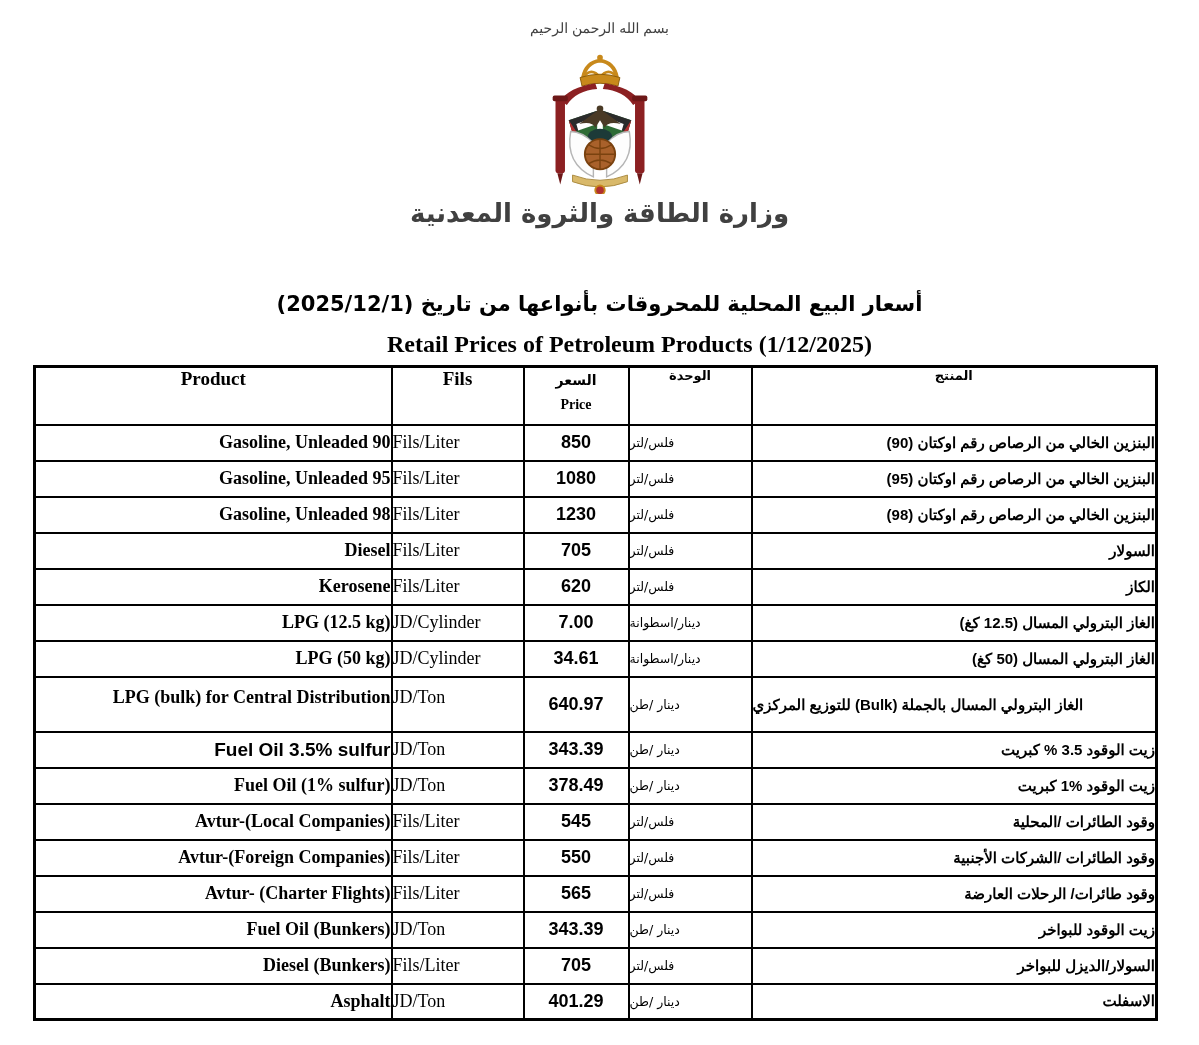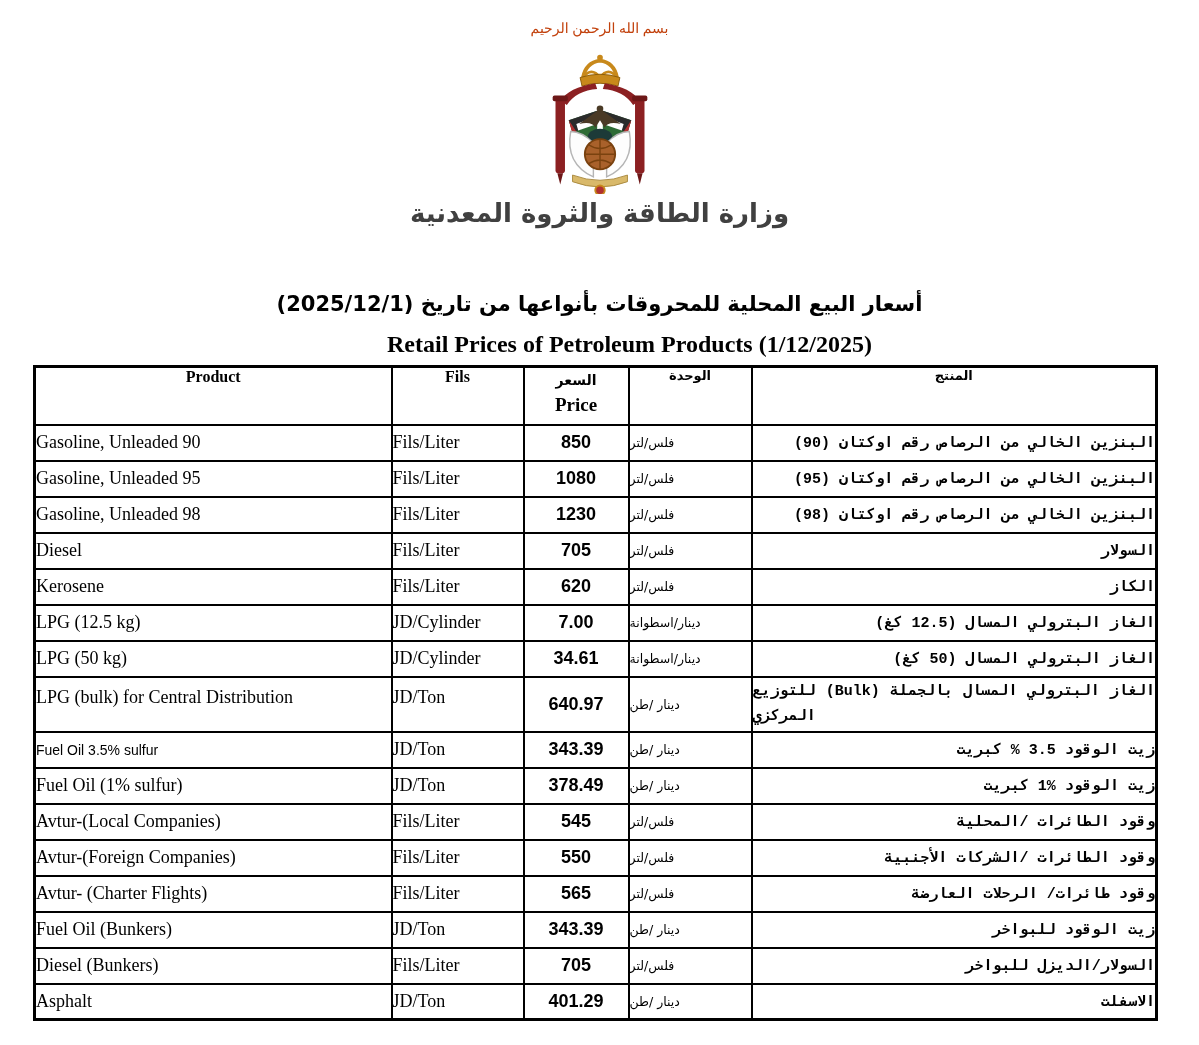--- a/index.html
+++ b/index.html
@@ -2,21 +2,21 @@
 <html><head>
 <meta charset="utf-8">
 <style>
   html,body{margin:0;padding:0;background:#ffffff;}
   .page{
     position:relative;width:1199px;height:1045px;background:#ffffff;overflow:hidden;
     font-family:"Liberation Serif",serif;color:#000;
   }
   .bismillah{
     position:absolute;top:20px;left:0;width:100%;text-align:center;direction:rtl;
-    font-family:Liberation Serif, serif;font-size:14px;color:#c2410c;letter-spacing:1px;
+    font-family:Liberation Sans, sans-serif;font-size:14px;color:#404040;letter-spacing:1px;
   }
   .emblem{position:absolute;top:52px;left:50%;transform:translateX(-50%);}
   .ministry{
     position:absolute;top:198px;left:0;width:100%;text-align:center;direction:rtl;
     font-family:"DejaVu Sans",sans-serif;font-weight:bold;font-size:26px;color:#404040;
   }
   .title-ar{
     position:absolute;top:292px;left:0;width:100%;text-align:center;direction:rtl;
     font-family:"DejaVu Sans",sans-serif;font-weight:bold;font-size:21px;
   }
@@ -26,39 +26,39 @@
     transform:translateX(30px);
   }
   table.prices{
     position:absolute;top:365px;left:33px;width:1122px;
     border-collapse:collapse;table-layout:fixed;background:#fff;
     border:3px solid #000;
   }
   table.prices td, table.prices th{border:2px solid #000;padding:0;overflow:hidden;}
   thead tr{height:58px;}
   thead th{vertical-align:top;font-weight:bold;text-align:center;}
-  th.h-product,th.h-unit{font-family:"Liberation Serif",serif;font-size:16px;padding-top:4px;}
+  th.h-product,th.h-unit{font-family:"Liberation Serif",serif;font-size:19px;padding-top:4px;}
   th.h-price .ar{font-family:"DejaVu Sans",sans-serif;font-size:14px;line-height:24px;direction:rtl;}
-  th.h-price .en{font-family:"Liberation Serif",serif;font-size:19px;line-height:25px;}
+  th.h-price .en{font-family:"Liberation Serif",serif;font-size:14px;line-height:25px;}
   th.h-price{padding-top:3px;}
   th.h-unitar,th.h-prodar{
     font-family:"DejaVu Sans",sans-serif;font-size:13px;direction:rtl;padding-top:9px;
   }
   tbody tr{height:36px;}
   tbody tr.tall{height:55px;}
   td.c-product{
-    font-family:"Liberation Serif",serif;font-weight:normal;font-size:18px;
-    text-align:left;padding-left:6px;vertical-align:middle;
-  }
-  tr.sans td.c-product{font-family:"Liberation Sans",sans-serif;font-size:14px;}
+    font-family:"Liberation Serif",serif;font-weight:bold;font-size:18px;
+    text-align:right;padding-left:6px;vertical-align:middle;
+  }
+  tr.sans td.c-product{font-family:"Liberation Sans",sans-serif;font-size:19px;}
   td.c-unit{font-family:Liberation Serif, serif;font-size:18px;text-align:left;padding-left:8px;vertical-align:middle;}
   td.c-price{font-family:"Liberation Sans",sans-serif;font-weight:bold;font-size:18px;text-align:center;vertical-align:middle;}
   td.c-unitar{font-family:"DejaVu Sans",sans-serif;font-size:12.5px;text-align:left;direction:rtl;vertical-align:middle;}
   td.c-prodar{
-    font-family:Liberation Mono, monospace;font-weight:bold;font-size:15px;
+    font-family:Liberation Sans, sans-serif;font-weight:bold;font-size:15px;
     direction:rtl;text-align:right;padding:0 10px;vertical-align:middle;
   }
   tr.tall td.c-product, tr.tall td.c-unit{vertical-align:top;padding-top:9px;}
   tr.wrap td.c-prodar{text-align:justify;text-align-last:left;line-height:25px;}
 </style>
 </head>
 <body>
 
 <div class="page">
 

